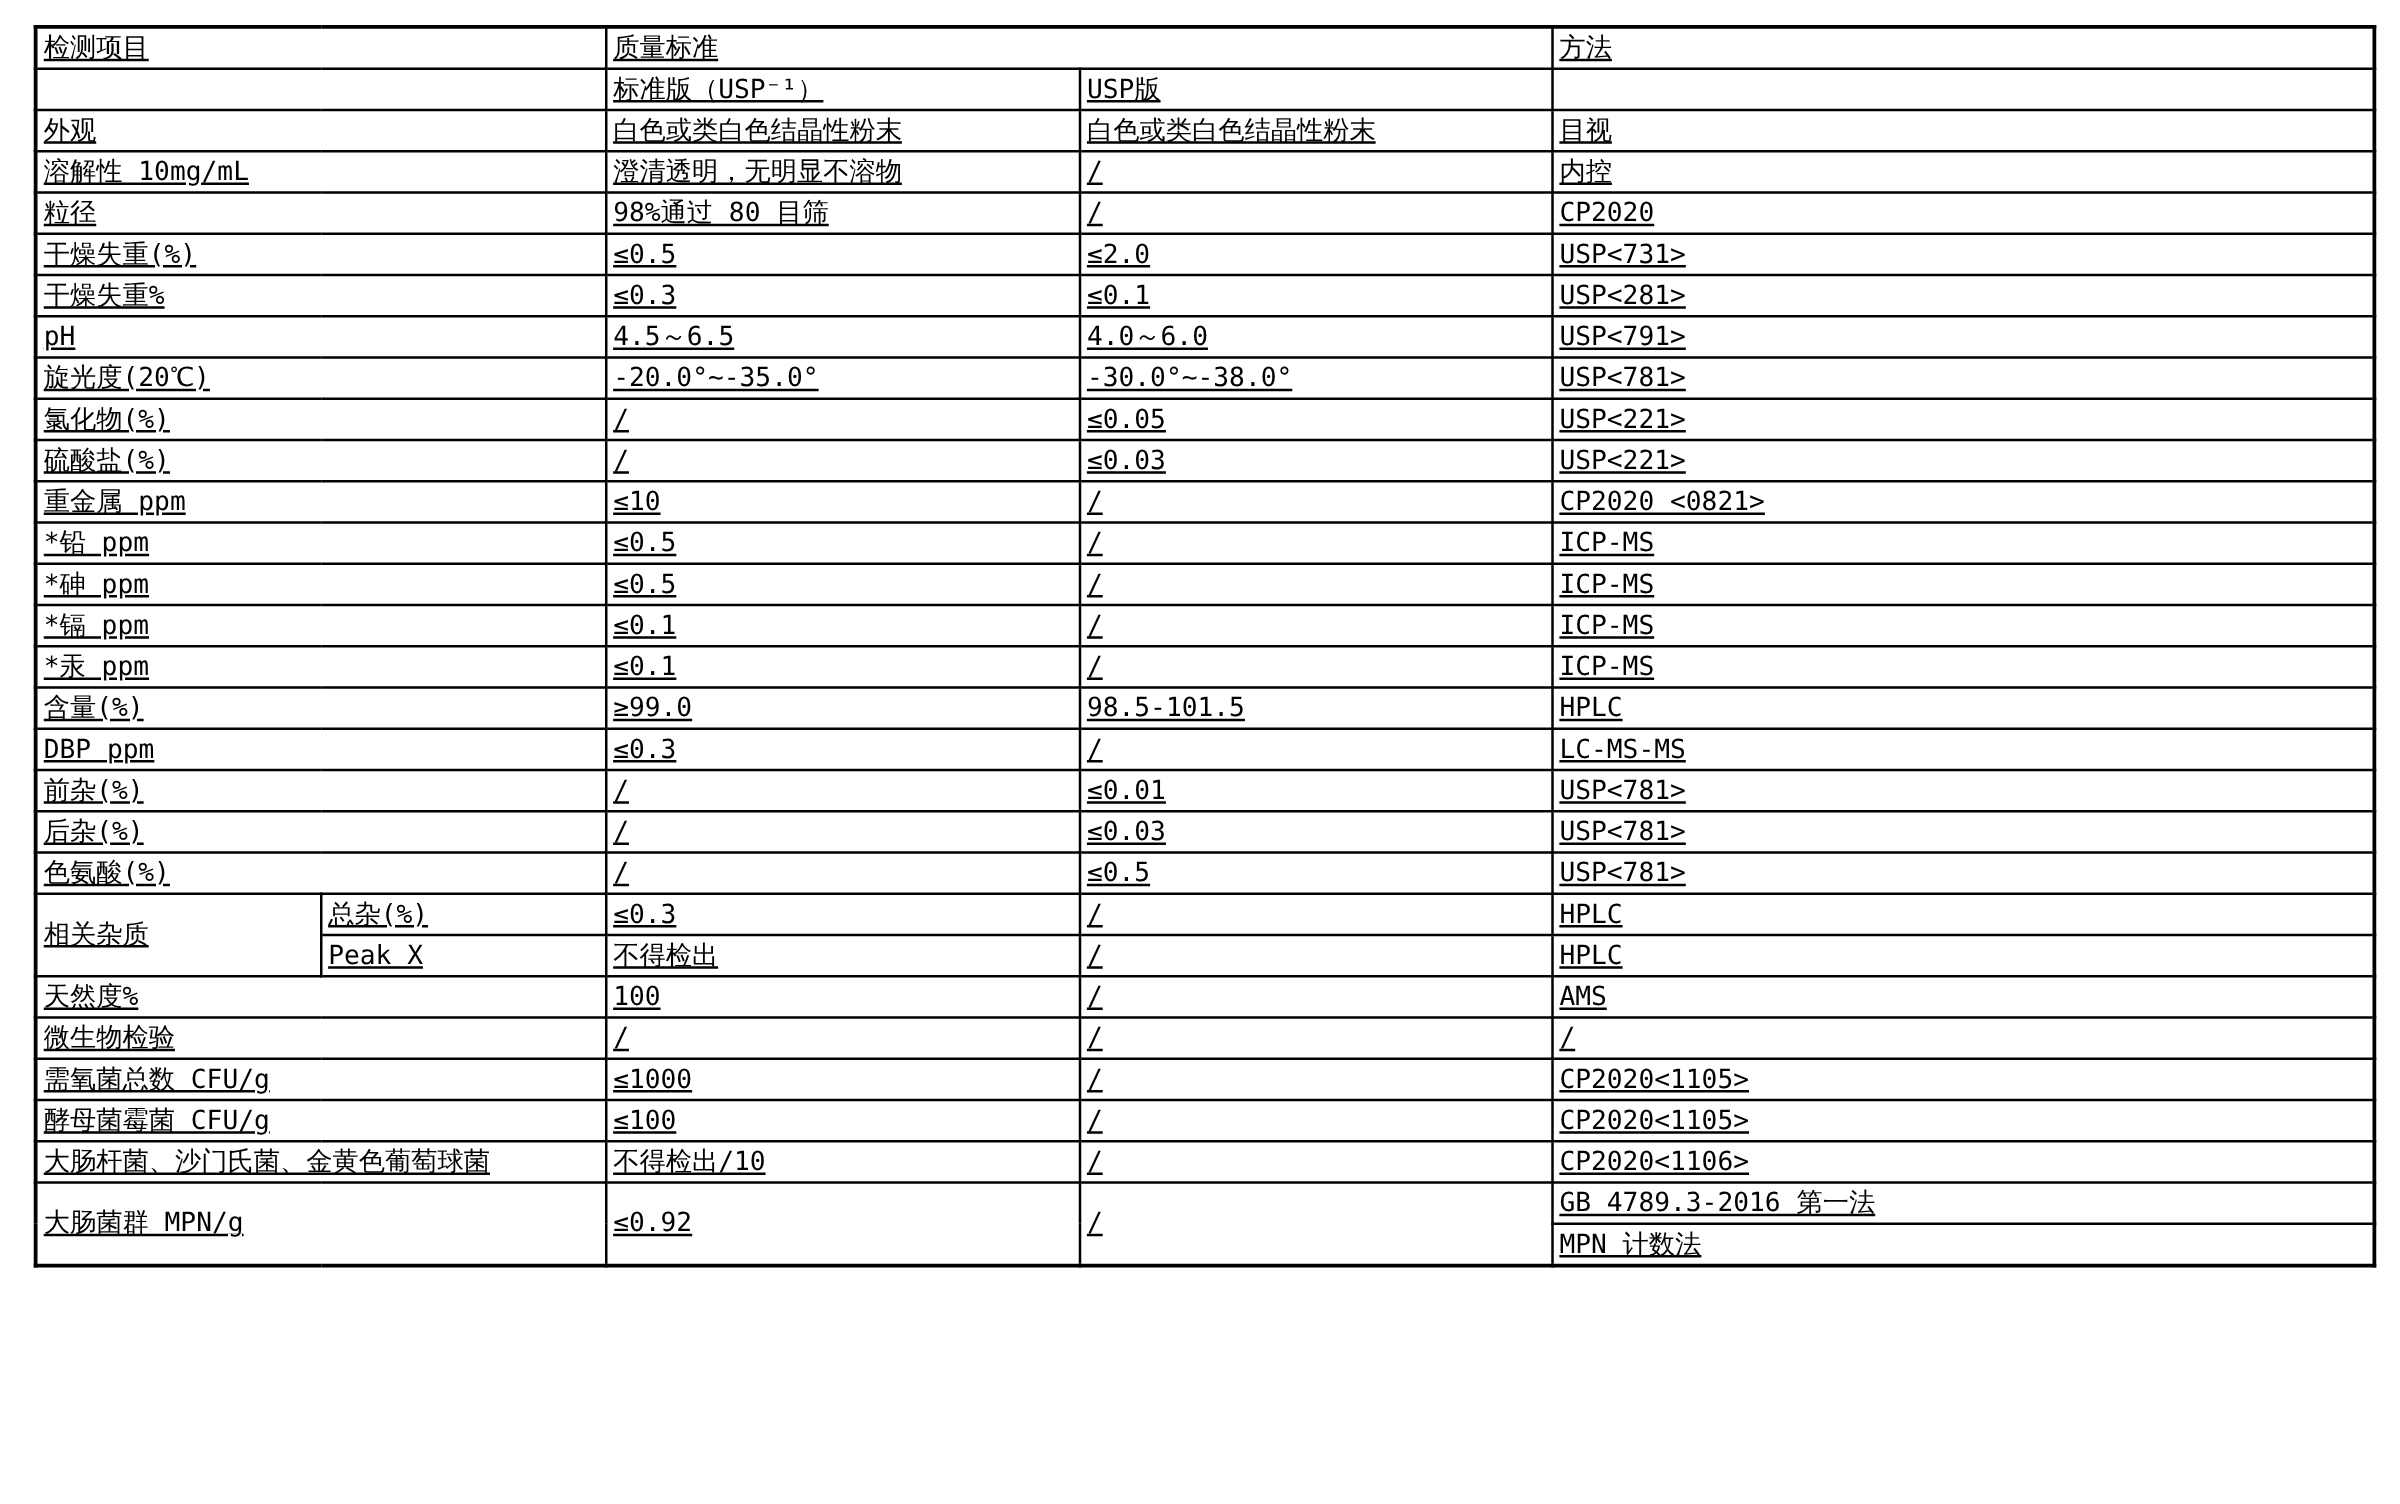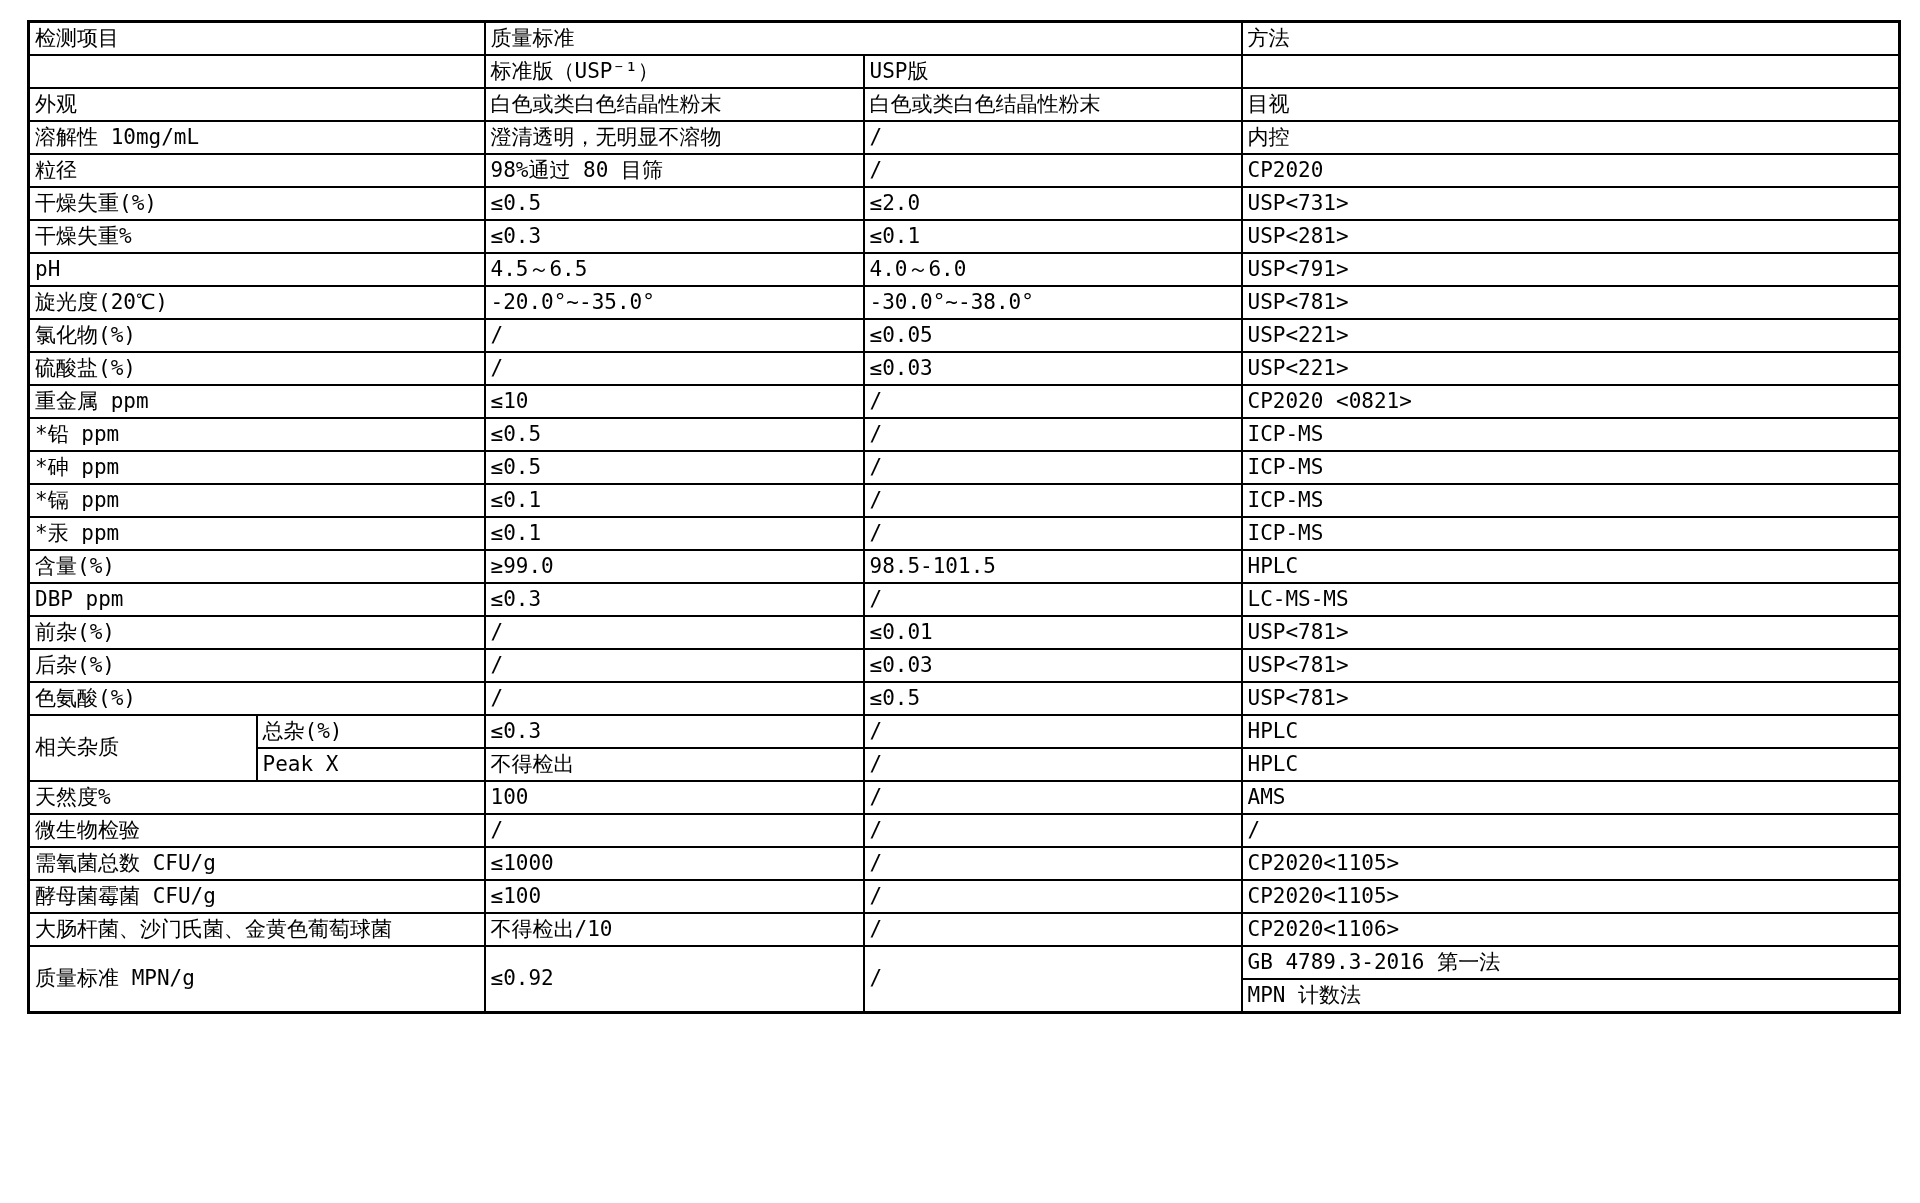--- a/index.html
+++ b/index.html
@@ -7,20 +7,21 @@
     padding:0;
     background:#ffffff;
     width:1920px;
     height:1203px;
     font-family:"DejaVu Sans Mono","Liberation Mono",monospace;
   }
   .table-wrap{
     position:absolute;
     left:27px;
     top:20px;
+    text-decoration:underline;
   }
   table.spec{
     border-collapse:collapse;
     table-layout:fixed;
     width:1871px;
     border:3px solid #000;
   }
   table.spec td{
     border:2px solid #000;
     padding:0 5px;
@@ -209,21 +210,21 @@
           <td>/</td>
           <td>CP2020&lt;1105&gt;</td>
         </tr>
         <tr>
           <td colspan="2">大肠杆菌、沙门氏菌、金黄色葡萄球菌</td>
           <td>不得检出/10</td>
           <td>/</td>
           <td>CP2020&lt;1106&gt;</td>
         </tr>
         <tr>
-          <td colspan="2" rowspan="2">质量标准 MPN/g</td>
+          <td colspan="2" rowspan="2">大肠菌群 MPN/g</td>
           <td rowspan="2">≤0.92</td>
           <td rowspan="2">/</td>
           <td>GB 4789.3-2016 第一法</td>
         </tr>
         <tr>
           <td>MPN 计数法</td>
         </tr>
       </tbody>
   </table>
 </div>

